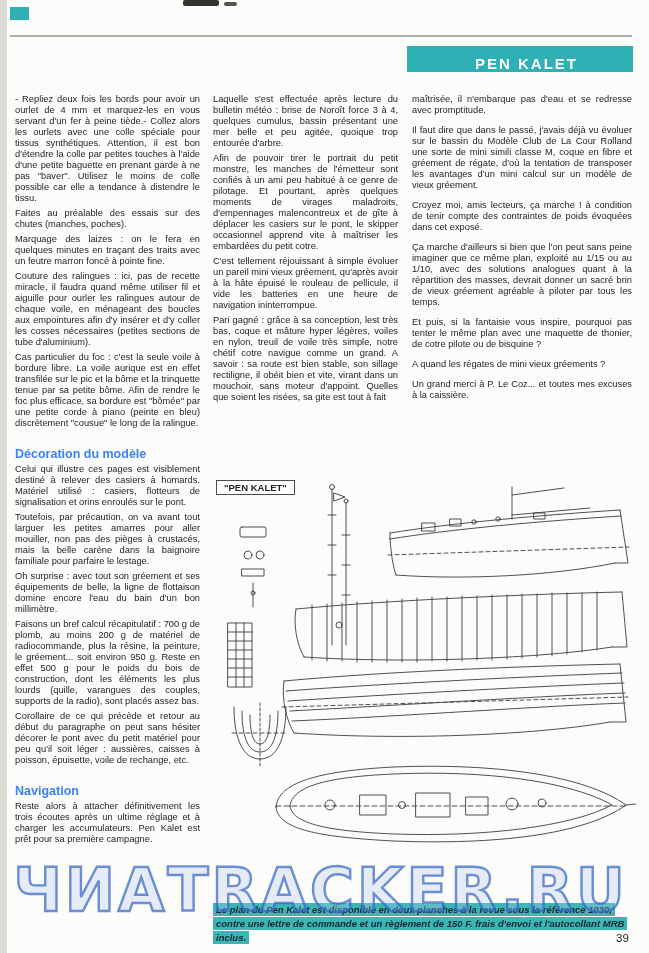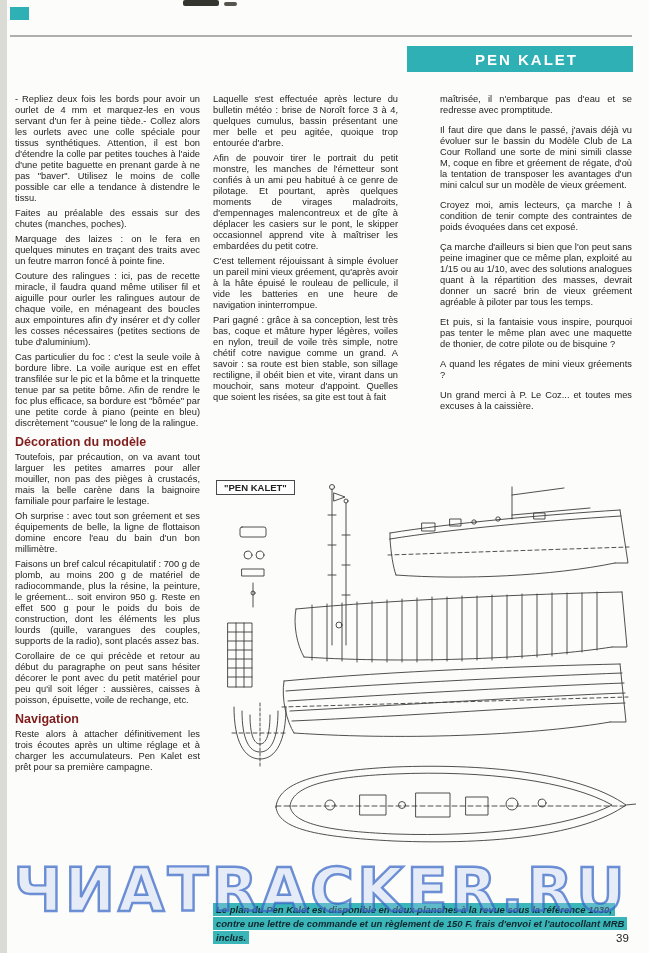--- a/index.html
+++ b/index.html
@@ -8,31 +8,31 @@
   .page { position:relative; width:649px; height:953px; background:#fcfcfa; overflow:hidden; }
 
   .edge-left { position:absolute; left:0; top:0; width:7px; height:953px; background:#dbdbd6; }
   .scan-artifact-1 { position:absolute; left:183px; top:0; width:36px; height:6px; background:#35352f; border-radius:2px; }
   .scan-artifact-2 { position:absolute; left:224px; top:2px; width:13px; height:4px; background:#55554e; border-radius:2px; }
 
   .corner-mark { position:absolute; left:10px; top:7px; width:19px; height:13px; background:#2fb0b4; }
   .top-rule { position:absolute; left:10px; top:35px; width:622px; height:2px; background:#aeaeab; }
 
   .header-bar { position:absolute; left:407px; top:46px; width:226px; height:26px; background:#2fb0b4;
-                display:flex; align-items:center; justify-content:center;padding-left:13px; }
+                display:flex; align-items:flex-end; justify-content:center;padding-left:13px; }
   .header-title { color:#ffffff; font-weight:bold; font-size:15px; letter-spacing:2px; }
 
   .col { position:absolute; top:94px; font-size:9.3px; line-height:11px; color:#1e1e1e;
          text-align:justify; }
   .col-left   { left:15px;  width:185px; }
   .col-middle { left:213px; width:185px; }
   .col-right  { left:412px; width:220px; }
   .para { margin-bottom:4px; }
-  .col-right .para { margin-bottom:9px;margin-left:28px; }
-  .section-heading { color:#7f1d1d; font-weight:bold; font-size:12.5px; margin:8px 0 4px 0; }
+  .col-right .para { margin-bottom:9px; }
+  .section-heading { color:#3b82f6; font-weight:bold; font-size:12.5px; margin:20px 0 4px 0; }
 
   .drawing { position:absolute; left:212px; top:474px; width:424px; height:426px; }
   .drawing svg { position:absolute; left:0; top:0; }
   .drawing-label { position:absolute; left:4px; top:6px; border:1px solid #4a4a4a; background:#ffffff;
                    padding:1px 7px; font-size:9.5px; font-weight:bold; color:#222; z-index:2; }
 
   .caption { position:absolute; left:213px; top:903px; width:421px; font-size:9.5px;
              font-weight:bold; font-style:italic; line-height:1.45; color:#0e272e; z-index:3; }
   .caption .hl { background:#3ab6b9; padding:1px 3px; -webkit-box-decoration-break:clone; box-decoration-break:clone; }
 
@@ -62,20 +62,21 @@
     <span class="header-title">PEN KALET</span>
   </div>
 
   <div class="col col-left">
     <p class="para">- Repliez deux fois les bords pour avoir un ourlet de 4 mm et marquez-les en vous servant d'un fer à peine tiède.- Collez alors les ourlets avec une colle spéciale pour tissus synthétiques. Attention, il est bon d'étendre la colle par petites touches à l'aide d'une petite baguette en prenant garde à ne pas "baver". Utilisez le moins de colle possible car elle a tendance à distendre le tissu.</p>
     <p class="para">Faites au préalable des essais sur des chutes (manches, poches).</p>
     <p class="para">Marquage des laizes : on le fera en quelques minutes en traçant des traits avec un feutre marron foncé à pointe fine.</p>
     <p class="para">Couture des ralingues : ici, pas de recette miracle, il faudra quand même utiliser fil et aiguille pour ourler les ralingues autour de chaque voile, en ménageant des boucles aux empointures afin d'y insérer et d'y coller les cosses nécessaires (petites sections de tube d'aluminium).</p>
     <p class="para">Cas particulier du foc : c'est la seule voile à bordure libre. La voile aurique est en effet transfilée sur le pic et la bôme et la trinquette tenue par sa petite bôme. Afin de rendre le foc plus efficace, sa bordure est "bômée" par une petite corde à piano (peinte en bleu) discrètement "cousue" le long de la ralingue.</p>
     <h2 class="section-heading">Décoration du modèle</h2>
+    <p class="para">Celui qui illustre ces pages est visiblement destiné à relever des casiers à homards. Matériel utilisé : casiers, flotteurs de signalisation et orins enroulés sur le pont.</p>
     <p class="para">Toutefois, par précaution, on va avant tout larguer les petites amarres pour aller mouiller, non pas des pièges à crustacés, mais la belle carène dans la baignoire familiale pour parfaire le lestage.</p>
     <p class="para">Oh surprise : avec tout son gréement et ses équipements de belle, la ligne de flottaison domine encore l'eau du bain d'un bon millimètre.</p>
     <p class="para">Faisons un bref calcul récapitulatif : 700 g de plomb, au moins 200 g de matériel de radiocommande, plus la résine, la peinture, le gréement... soit environ 950 g. Reste en effet 500 g pour le poids du bois de construction, dont les éléments les plus lourds (quille, varangues des couples, supports de la radio), sont placés assez bas.</p>
     <p class="para">Corollaire de ce qui précède et retour au début du paragraphe on peut sans hésiter décorer le pont avec du petit matériel pour peu qu'il soit léger : aussières, caisses à poisson, épuisette, voile de rechange, etc.</p>
     <h2 class="section-heading">Navigation</h2>
     <p class="para">Reste alors à attacher définitivement les trois écoutes après un ultime réglage et à charger les accumulateurs. Pen Kalet est prêt pour sa première campagne.</p>
   </div>
 
   <div class="col col-middle">
     <p class="para">Laquelle s'est effectuée après lecture du bulletin météo : brise de Noroît force 3 à 4, quelques cumulus, bassin présentant une mer belle et peu agitée, quoique trop entourée d'arbre.</p>

